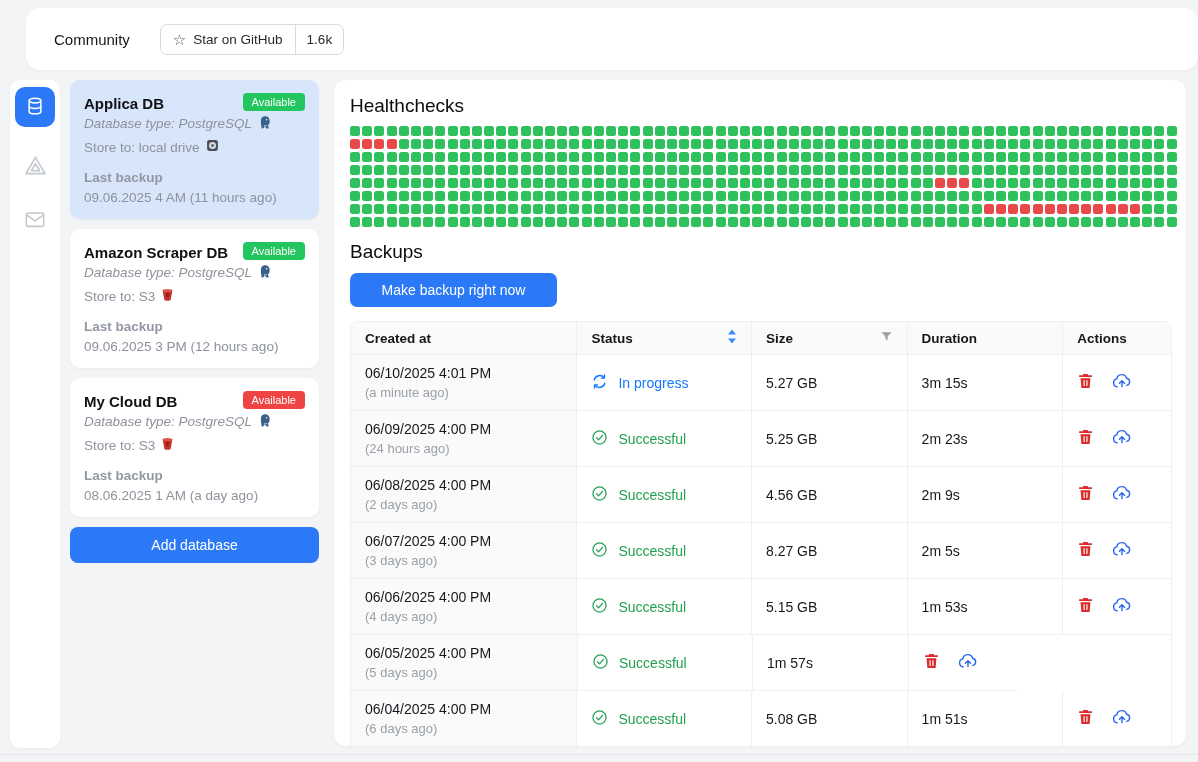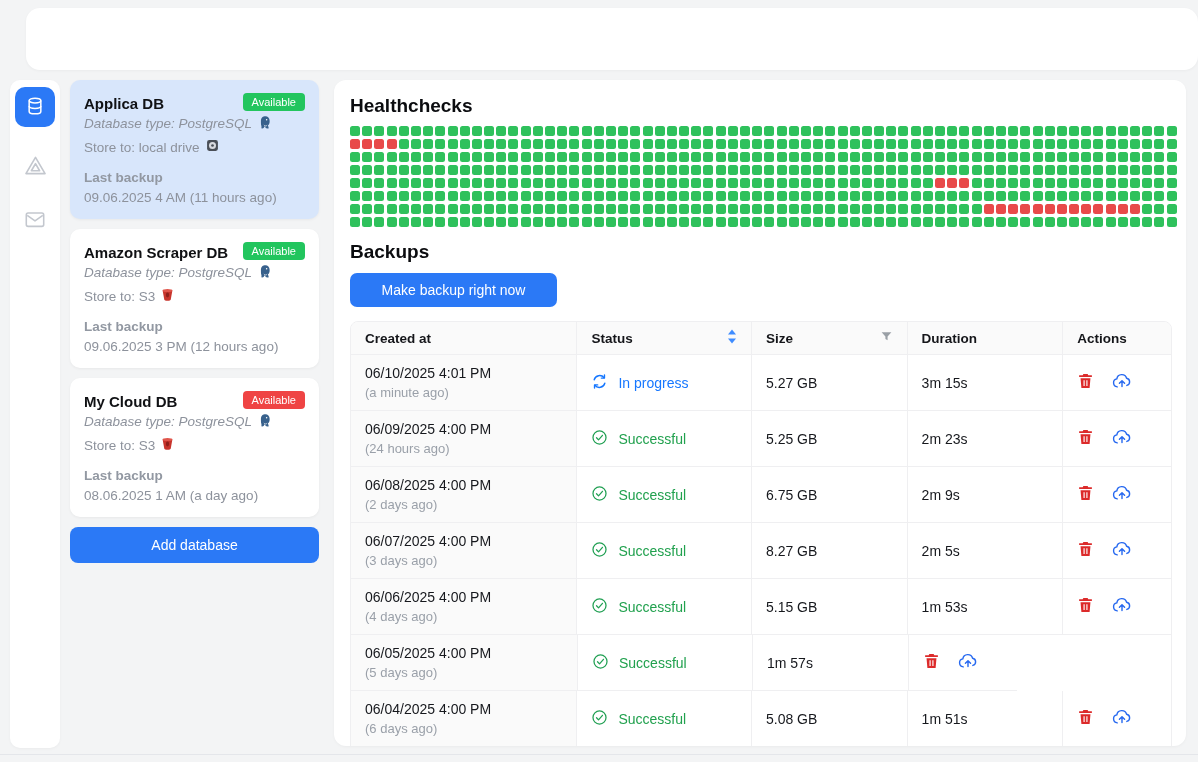--- a/index.html
+++ b/index.html
@@ -58,21 +58,21 @@
   .add-btn {
     width:100%; background:#2b79f6; color:#fff; border:none; border-radius:8px;
     font-size:14px; font-family:inherit; padding:10px 0; cursor:pointer; margin-top:0;
   }
   
   .panel {
     position:absolute; left:334px; top:80px; width:852px; height:666px;
     background:#fff; border-radius:12px; padding:15px 16px;
     box-shadow:0 1px 3px rgba(0,0,0,.04); overflow:hidden;
   }
-  .section-title { font-size:19px; font-weight:bold; color:#0b0c0f; }
+  .section-title { font-size:19px; font-weight:normal; color:#0b0c0f; }
   .hc-grid { display:grid; gap:3px 2.2px; margin-top:9px; width:max-content; }
   .hc-cell { width:10px; height:10px; border-radius:2.5px; }
   .backups-title { margin-top:14px; }
   .make-btn {
     display:block; margin-top:10px; width:207px; padding:9px 0;
     background:#2b79f6; color:#fff; border:none; border-radius:7px;
     font-size:14px; font-family:inherit; cursor:pointer;
   }
   
   .btable { margin-top:14px; width:822px; border:1px solid #efeff1; border-radius:8px 8px 0 0; overflow:hidden; }
@@ -94,20 +94,30 @@
   .st-successful { color:#21a14e; }
   .vcenter { display:flex; align-items:center; font-size:14px; color:#16181d; }
   .actions-wrap { display:flex; align-items:center; gap:18px; height:100%; }
   .icon-btn { border:none; background:none; cursor:pointer; display:grid; place-items:center; padding:0; }
   .bottom-line { position:absolute; left:0; right:0; bottom:7px; border-top:1px solid #e4e6ea; }
 </style>
 </head>
 <body>
 
 <header class="app-header">
+  <div class="header-right">
+    <button class="community">Community</button>
+    <button class="gh-btn">
+      <span class="gh-star">
+        <span class="star-glyph">☆</span>
+        <span>Star on GitHub</span>
+      </span>
+      <span class="gh-count">1.6k</span>
+    </button>
+  </div>
 </header>
 
 <nav class="rail">
   <button class="rail-btn active">
     <span>
       <svg width="20" height="20" viewBox="0 0 24 24" fill="none" stroke="#ffffff" stroke-width="1.8">
         <ellipse cx="12" cy="5.5" rx="7" ry="2.8"></ellipse>
         <path d="M5 5.5v13c0 1.6 3.1 2.9 7 2.9s7-1.3 7-2.9v-13"></path>
         <path d="M5 12c0 1.6 3.1 2.9 7 2.9s7-1.3 7-2.9"></path>
       </svg>
@@ -898,21 +908,21 @@
 
         <span>
           <svg width="17" height="17" viewBox="0 0 24 24" fill="none" stroke="#22a054" stroke-width="1.8">
             <circle cx="12" cy="12" r="9.2"></circle>
             <path d="M7.8 12.4l2.8 2.9 5.6-6.4" stroke-linecap="round" stroke-linejoin="round"></path>
           </svg>
         </span>
         <span>Successful</span>
       </div>
     </div>
-    <div class="tcell c3 vcenter">6.75 GB</div>
+    <div class="tcell c3 vcenter">4.56 GB</div>
     <div class="tcell c4 vcenter">2m 9s</div>
     <div class="tcell c5">
       <div class="actions-wrap">
         <button class="icon-btn">
           <span>
             <svg width="17" height="18" viewBox="0 0 24 24" fill="#dc2b2b">
               <path d="M9 2h6l1 2h5v2.4H3V4h5zM5 8h14l-1.2 14H6.2z"></path>
               <path d="M10 11v8M14 11v8" stroke="#fff" stroke-width="1.6"></path>
             </svg>
           </span>

